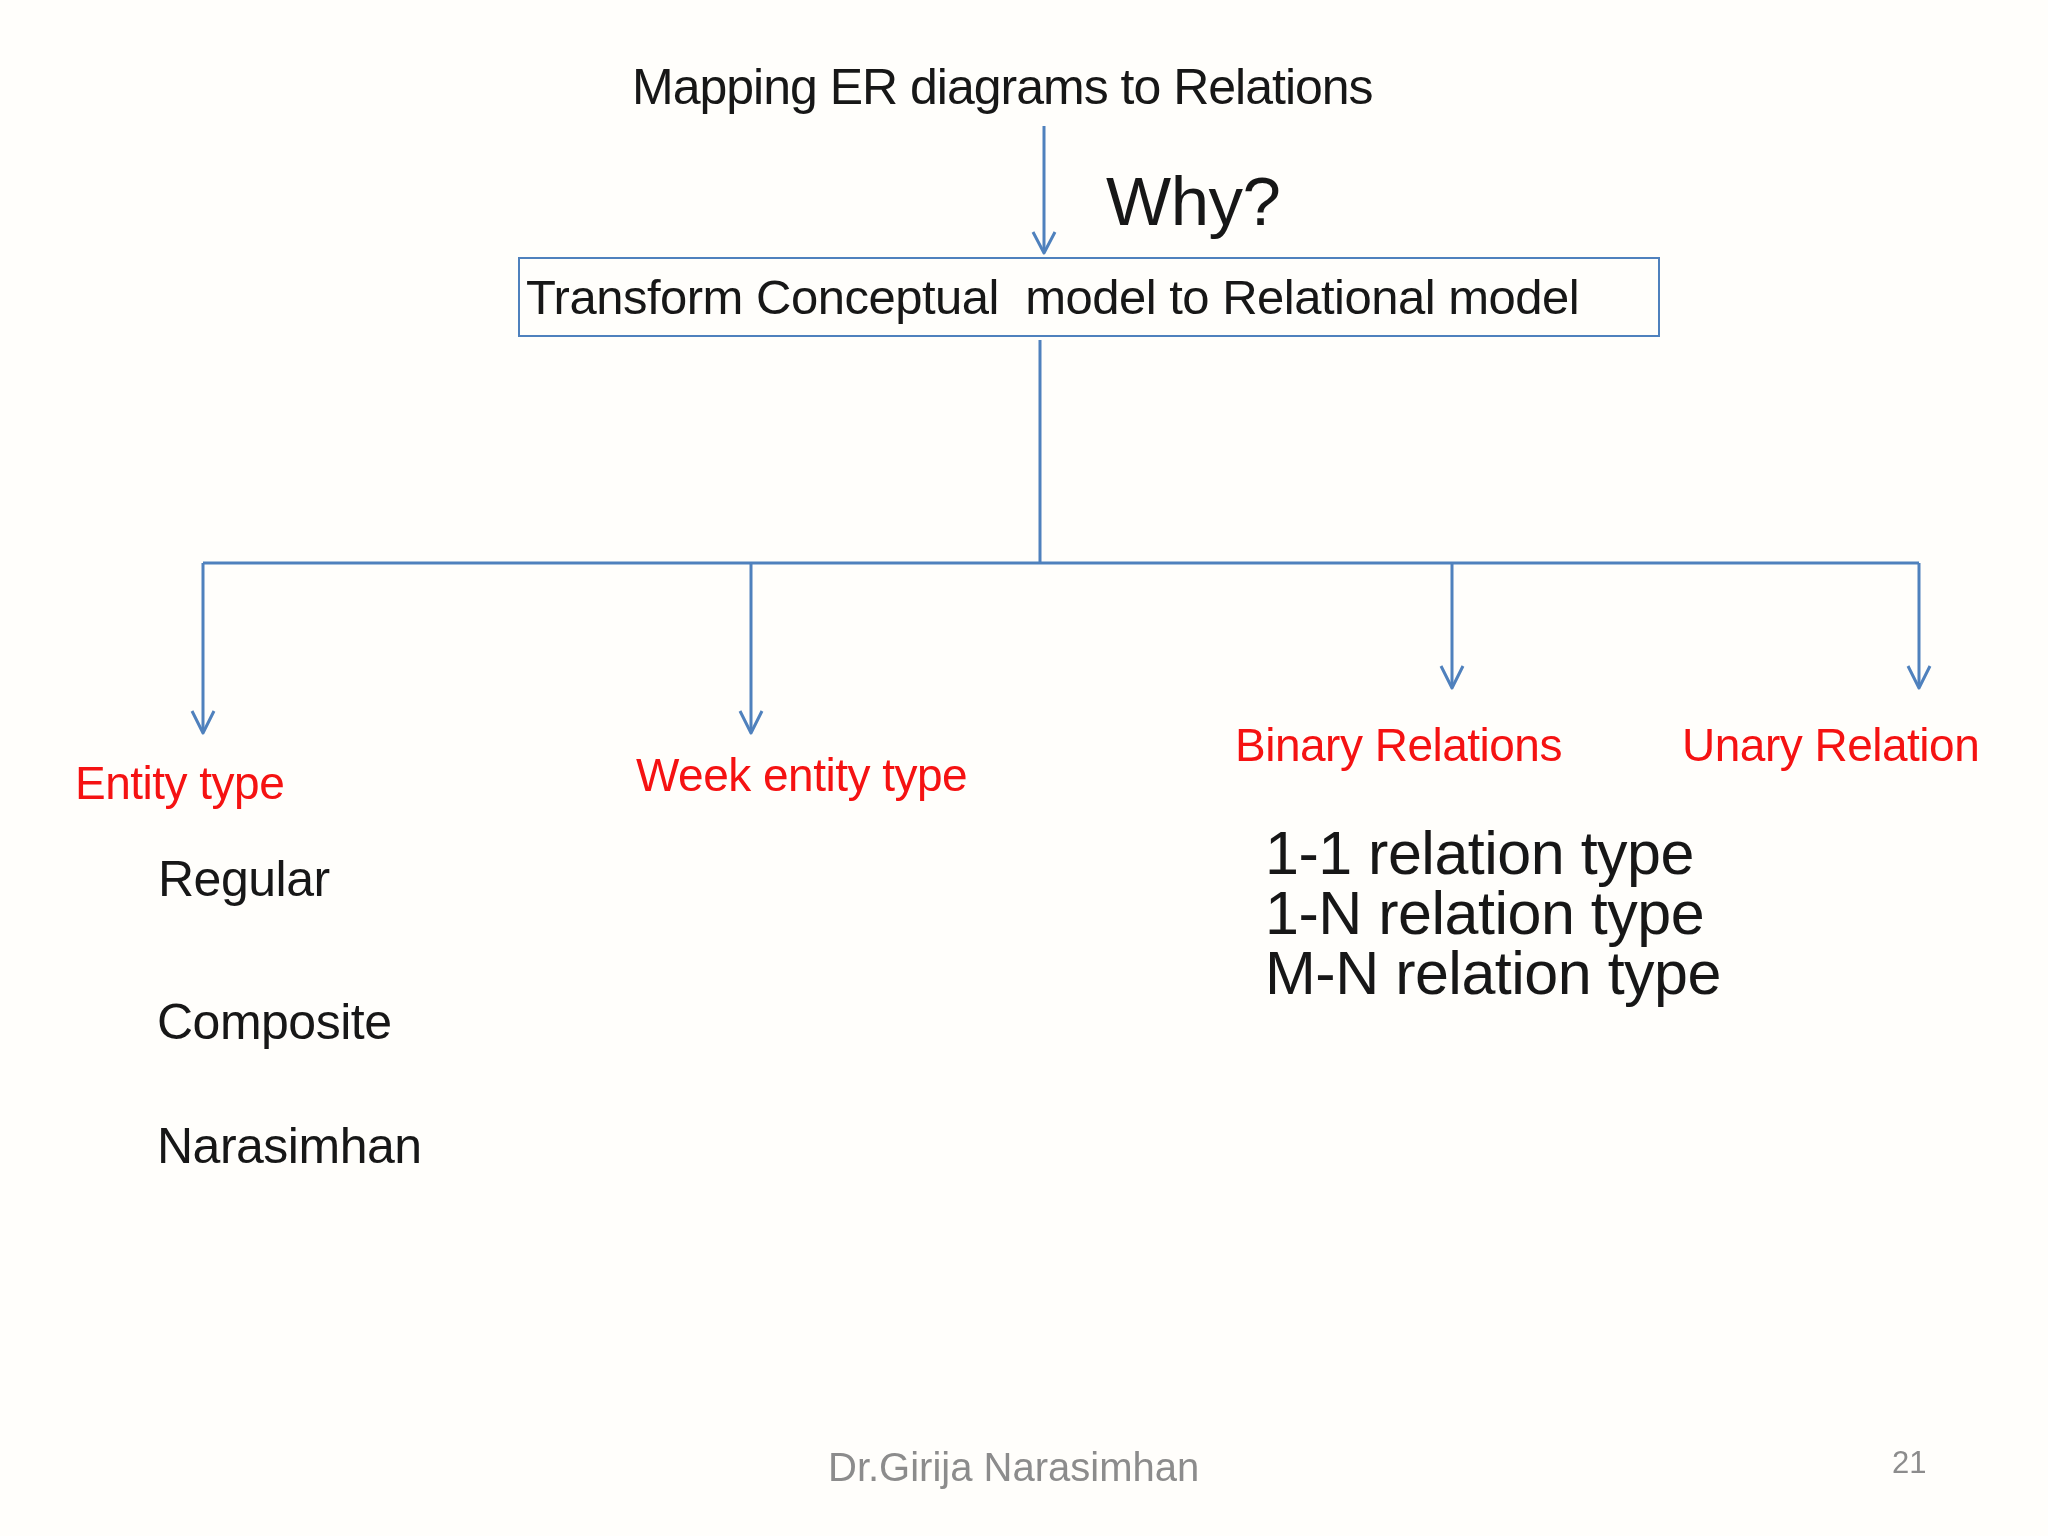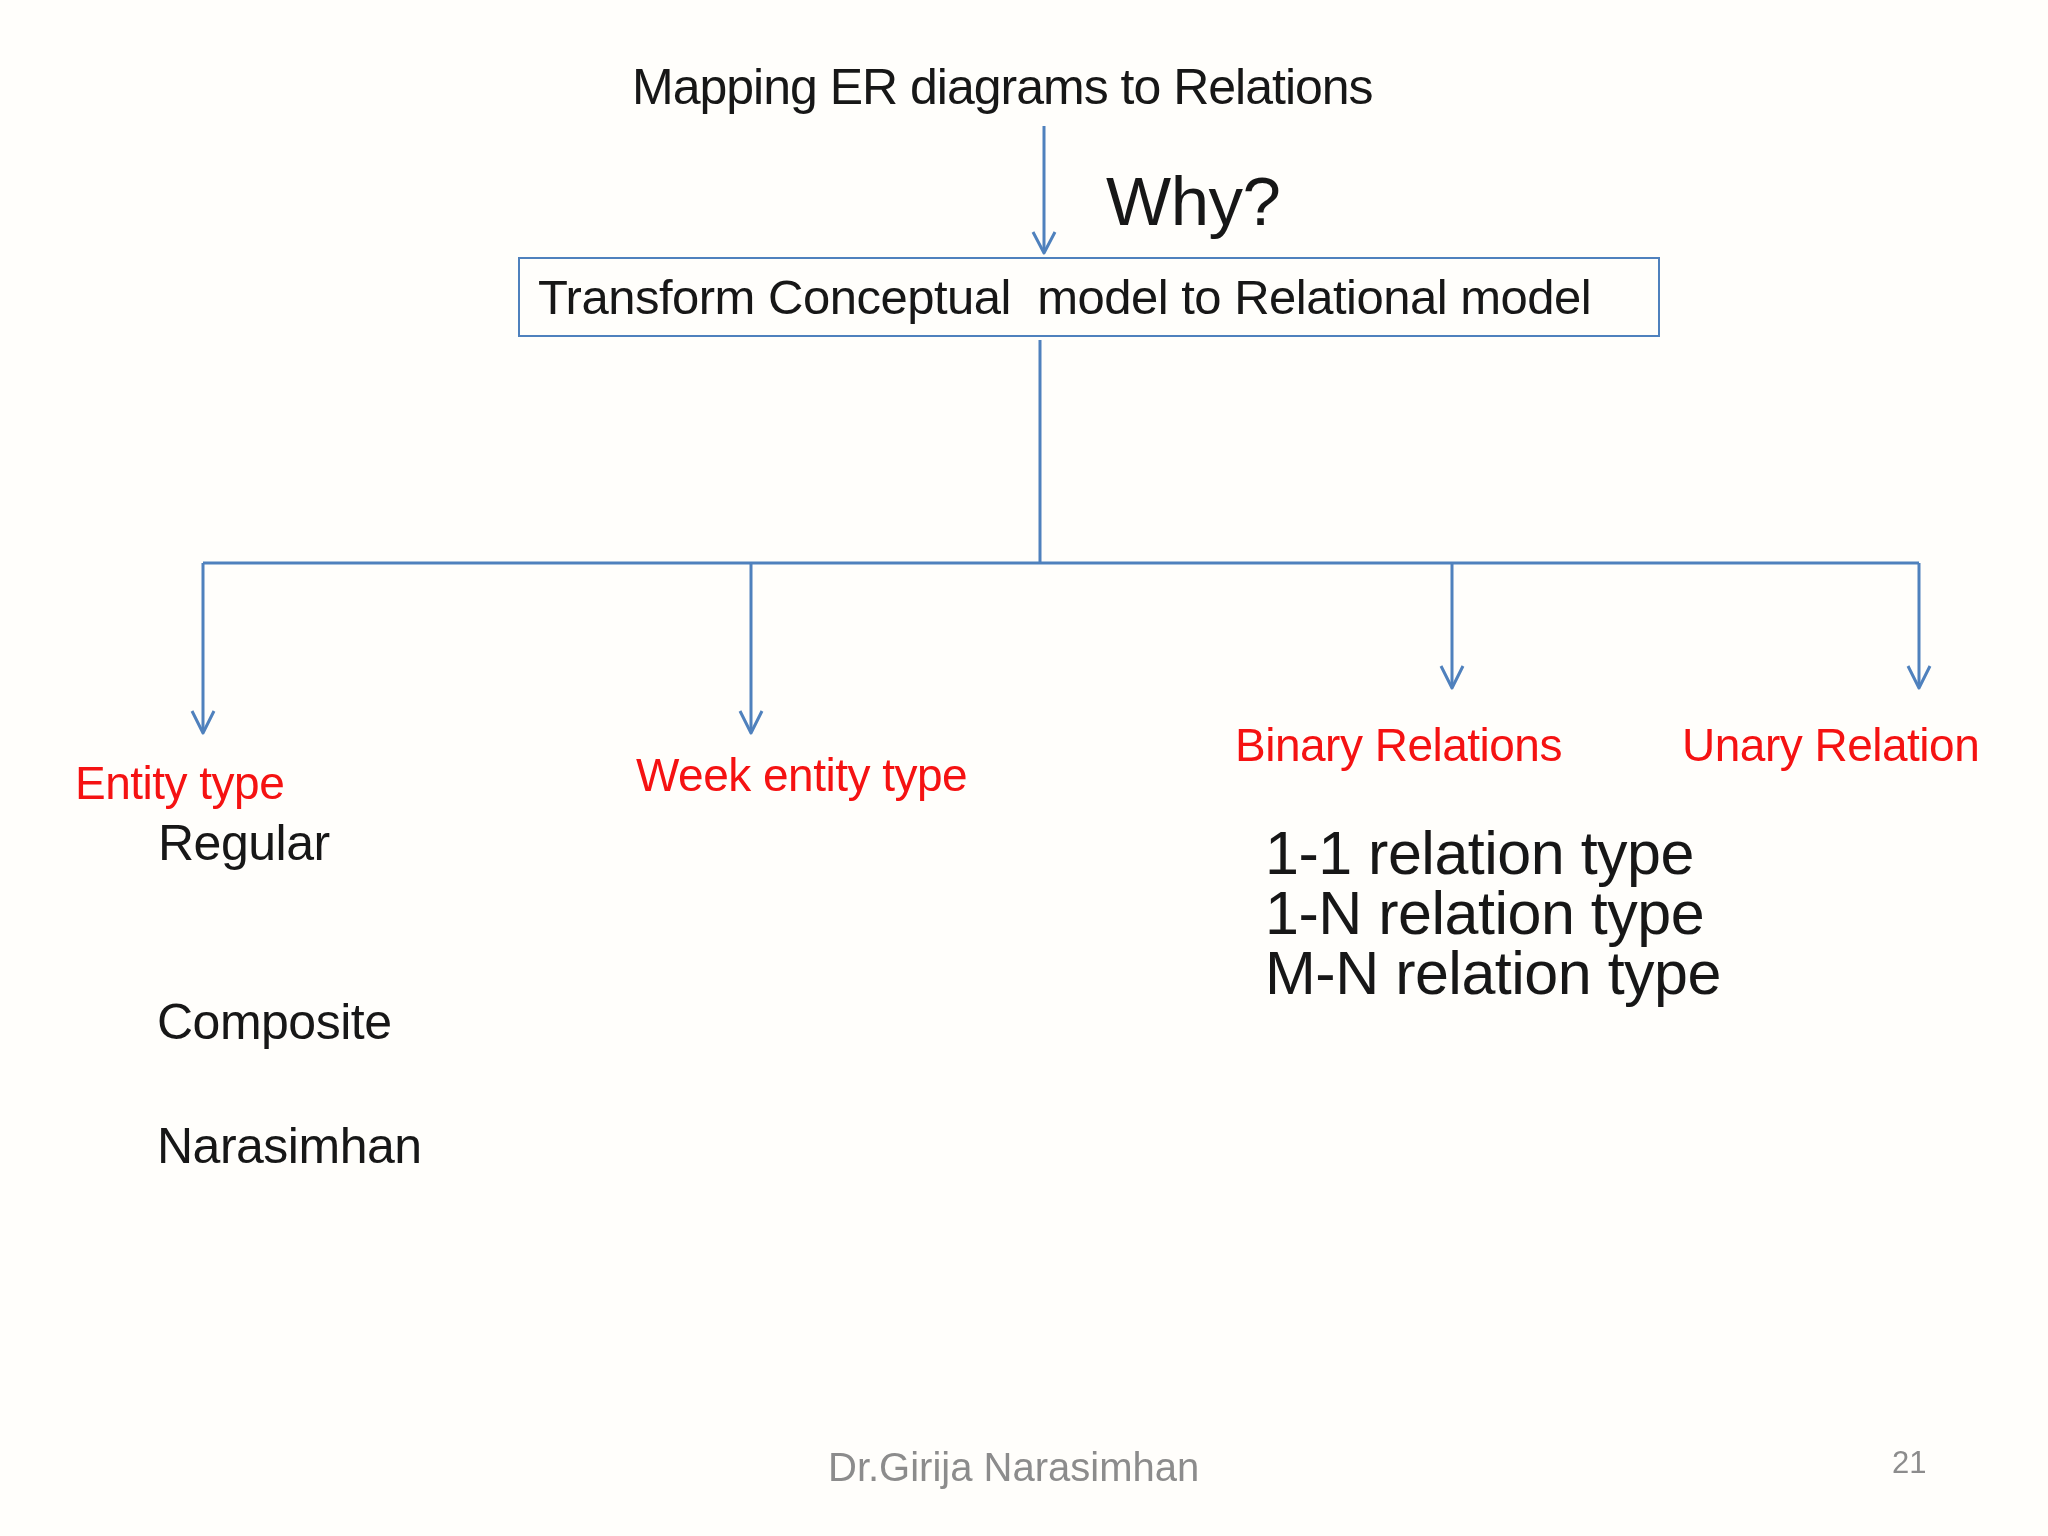--- a/index.html
+++ b/index.html
@@ -31,21 +31,21 @@
     font-size:69px;letter-spacing:-0.5px;
   }
   .transform-box{
     left:518px;top:257px;
     width:1142px;height:80px;
     border:2.5px solid var(--accent-blue);
     display:flex;align-items:center;
     background:transparent;
   }
   .transform-box .box-label{
-    padding-left:18px;
+    padding-left:6px;
     font-size:49px;letter-spacing:-0.5px;
     white-space:pre;
     color:var(--text-black);
     text-align:center;
   }
   .connector-layer{
     position:absolute;left:0;top:0;width:2048px;height:1536px;
     pointer-events:none;
   }
   .red-label{
@@ -53,21 +53,21 @@
     color:var(--label-red);
   }
   .black-item{
     font-size:50px;letter-spacing:-0.5px;
     color:var(--text-black);
   }
   .entity-type-label{left:75px;top:756px;}
   .week-entity-type-label{left:636px;top:748px;text-align:center;}
   .binary-relations-label{left:1235px;top:718px;}
   .unary-relation-label{left:1682px;top:718px;}
-  .item-regular{left:158px;top:814px;}
+  .item-regular{left:158px;top:850px;}
   .item-composite{left:157px;top:993px;}
   .item-multivalued{left:157px;top:1117px;}
   .item-create-relation{left:688px;top:832px;font-size:48px;}
   .binary-items{
     left:1265px;top:823px;
     font-size:61px;letter-spacing:-0.5px;
     line-height:60px;
     color:var(--text-black);
   }
   .footer-author{

